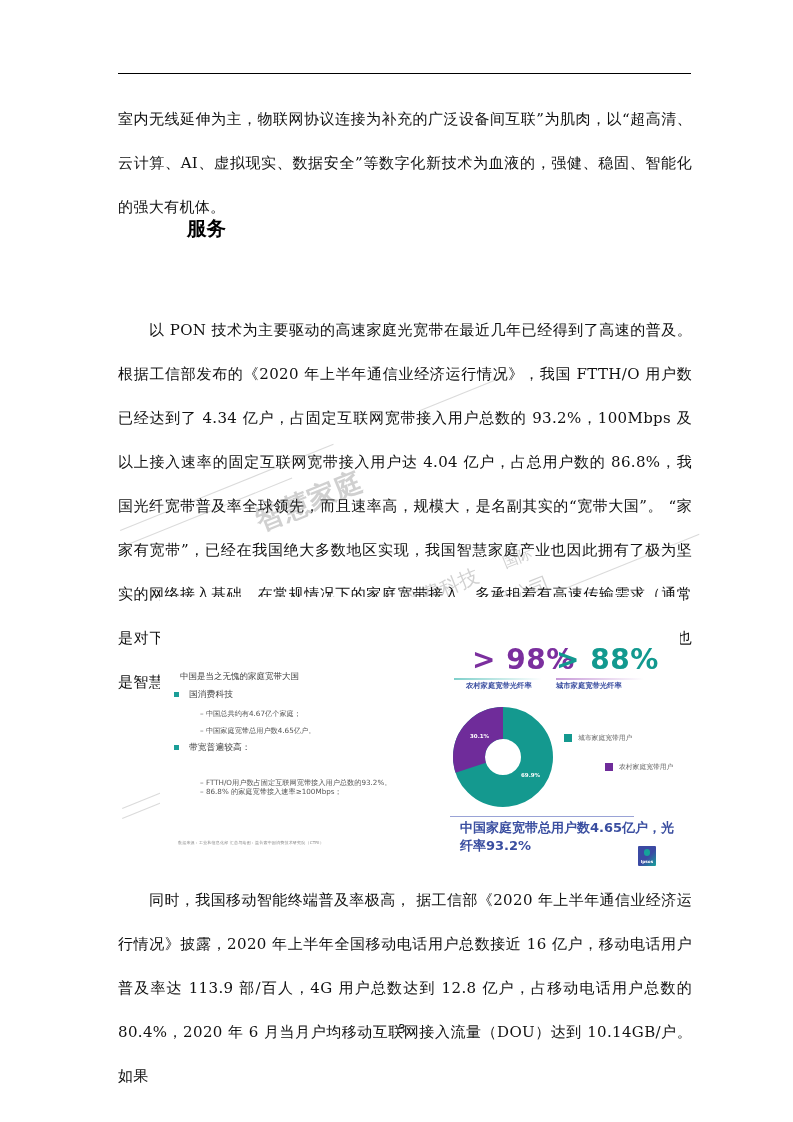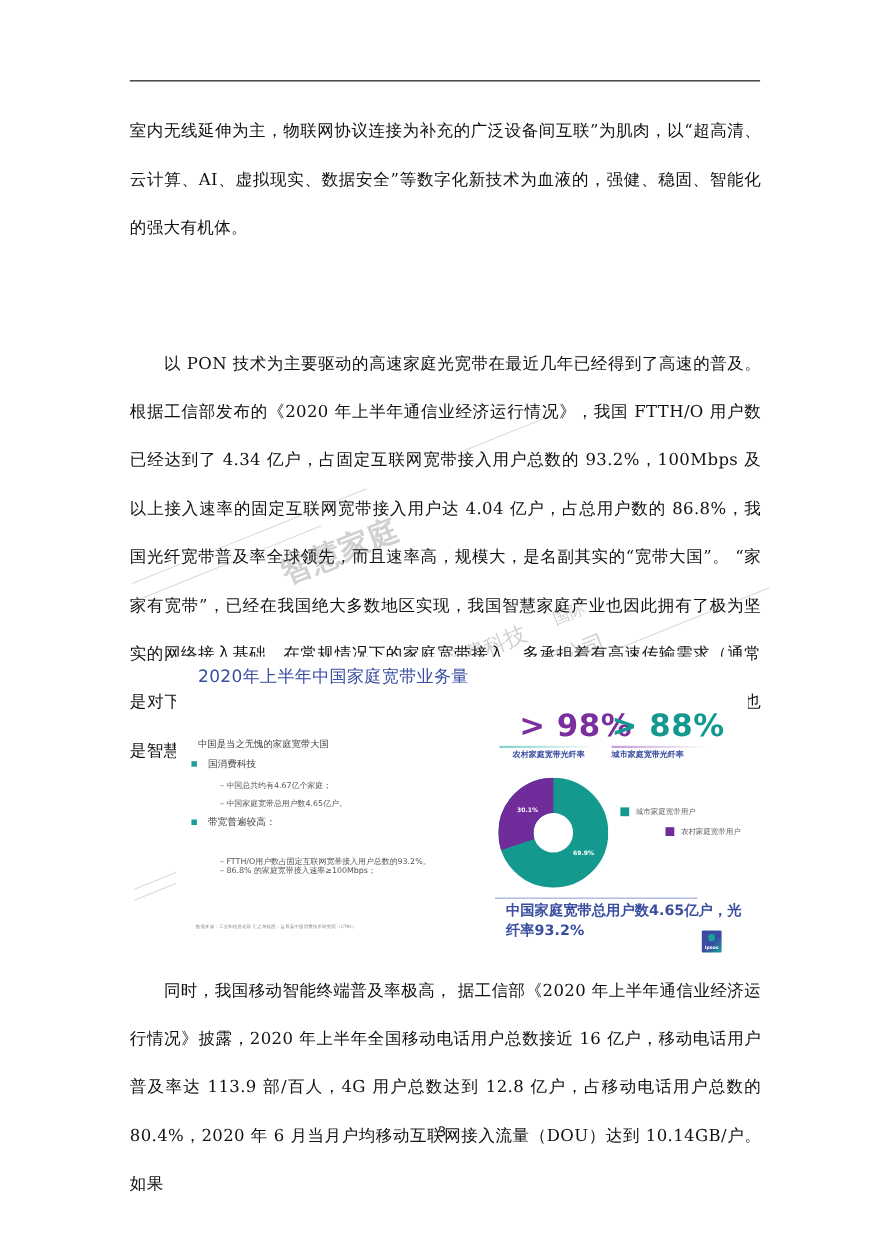--- a/index.html
+++ b/index.html
@@ -53,28 +53,28 @@
 <div class="wm" style="left:250px;top:505px;font-size:28px;font-weight:bold;">智慧家庭</div>
 <div class="wm" style="left:500px;top:555px;font-size:15px;">国际</div>
 <div class="wm" style="left:380px;top:600px;font-size:20px;">国消费科技</div>
 <div class="wm" style="left:470px;top:600px;font-size:20px;">有限公司</div>
 
 <div class="para" style="top:97px;">
   <p>室内无线延伸为主，物联网协议连接为补充的广泛设备间互联”为肌肉，以“超高清、云计算、AI、虚拟现实、数据安全”等数字化新技术为血液的，强健、稳固、智能化的强大有机体。</p>
 </div>
 
 <div class="heading">
+  <div class="line2">服务</div>
 </div>
 
 <div class="para" style="top:308px;">
   <p class="indent">以 PON 技术为主要驱动的高速家庭光宽带在最近几年已经得到了高速的普及。根据工信部发布的《2020 年上半年通信业经济运行情况》，我国 FTTH/O 用户数已经达到了 4.34 亿户，占固定互联网宽带接入用户总数的 93.2%，100Mbps 及以上接入速率的固定互联网宽带接入用户达 4.04 亿户，占总用户数的 86.8%，我国光纤宽带普及率全球领先，而且速率高，规模大，是名副其实的“宽带大国”。 “家家有宽带”，已经在我国绝大多数地区实现，我国智慧家庭产业也因此拥有了极为坚实的网络接入基础。在常规情况下的家庭宽带接入，多承担着有高速传输需求（通常是对下行传输的高速需求)的在线娱乐功能和对个人移动端设备的资费节省方案，也是智慧家庭最重要的接入依托。</p>
 </div>
 
 <div class="fig">
-  <div class="fig-title">2020年上半年中国家庭宽带业务量</div>
   <div class="fig-sub" style="left:20px;">中国是当之无愧的家庭宽带大国</div>
 
   <div class="fig-bullet" style="top:92px;">
     <span class="sq"></span><span>国消费科技</span>
   </div>
   <div class="fig-item" style="top:112px;">– 中国总共约有4.67亿个家庭；</div>
   <div class="fig-item" style="top:129px;">– 中国家庭宽带总用户数4.65亿户。</div>
   <div class="fig-bullet" style="top:145px;">
     <span class="sq"></span><span>带宽普遍较高：</span>
   </div>
@@ -94,21 +94,21 @@
       <circle cx="50" cy="50" r="34" fill="none" stroke="#14998f" stroke-width="32"></circle>
       <circle id="rural-arc" cx="50" cy="50" r="34" fill="none" stroke="#6f2c9a" stroke-width="32" stroke-dasharray="64.30 213.63" transform="translate(100,0) scale(-1,1) rotate(-90 50 50)"></circle>
       <text x="17" y="31" font-size="5.5" font-weight="bold" fill="#fff" font-family="DejaVu Sans, sans-serif">30.1%</text>
       <text x="68" y="70" font-size="5.5" font-weight="bold" fill="#fff" font-family="DejaVu Sans, sans-serif">69.9%</text>
     </svg>
   </div>
 
   <div class="legend" style="top:136px;">
     <span class="sw" style="background:#14998f;"></span><span>城市家庭宽带用户</span>
   </div>
-  <div class="legend" style="top:154px;padding-left:41px;">
+  <div class="legend" style="top:165px;padding-left:41px;">
     <span class="sw" style="background:#6f2c9a;"></span><span>农村家庭宽带用户</span>
   </div>
 
   <div class="total-rule"></div>
   <div class="total">中国家庭宽带总用户数4.65亿户，光纤率93.2%</div>
 
   <div class="source">数据来源：工业和信息化部 汇总与绘图：益普索中国消费技术研究院（CTRI）</div>
   <div class="logo">
     <i></i>
     <span>Ipsos</span>

